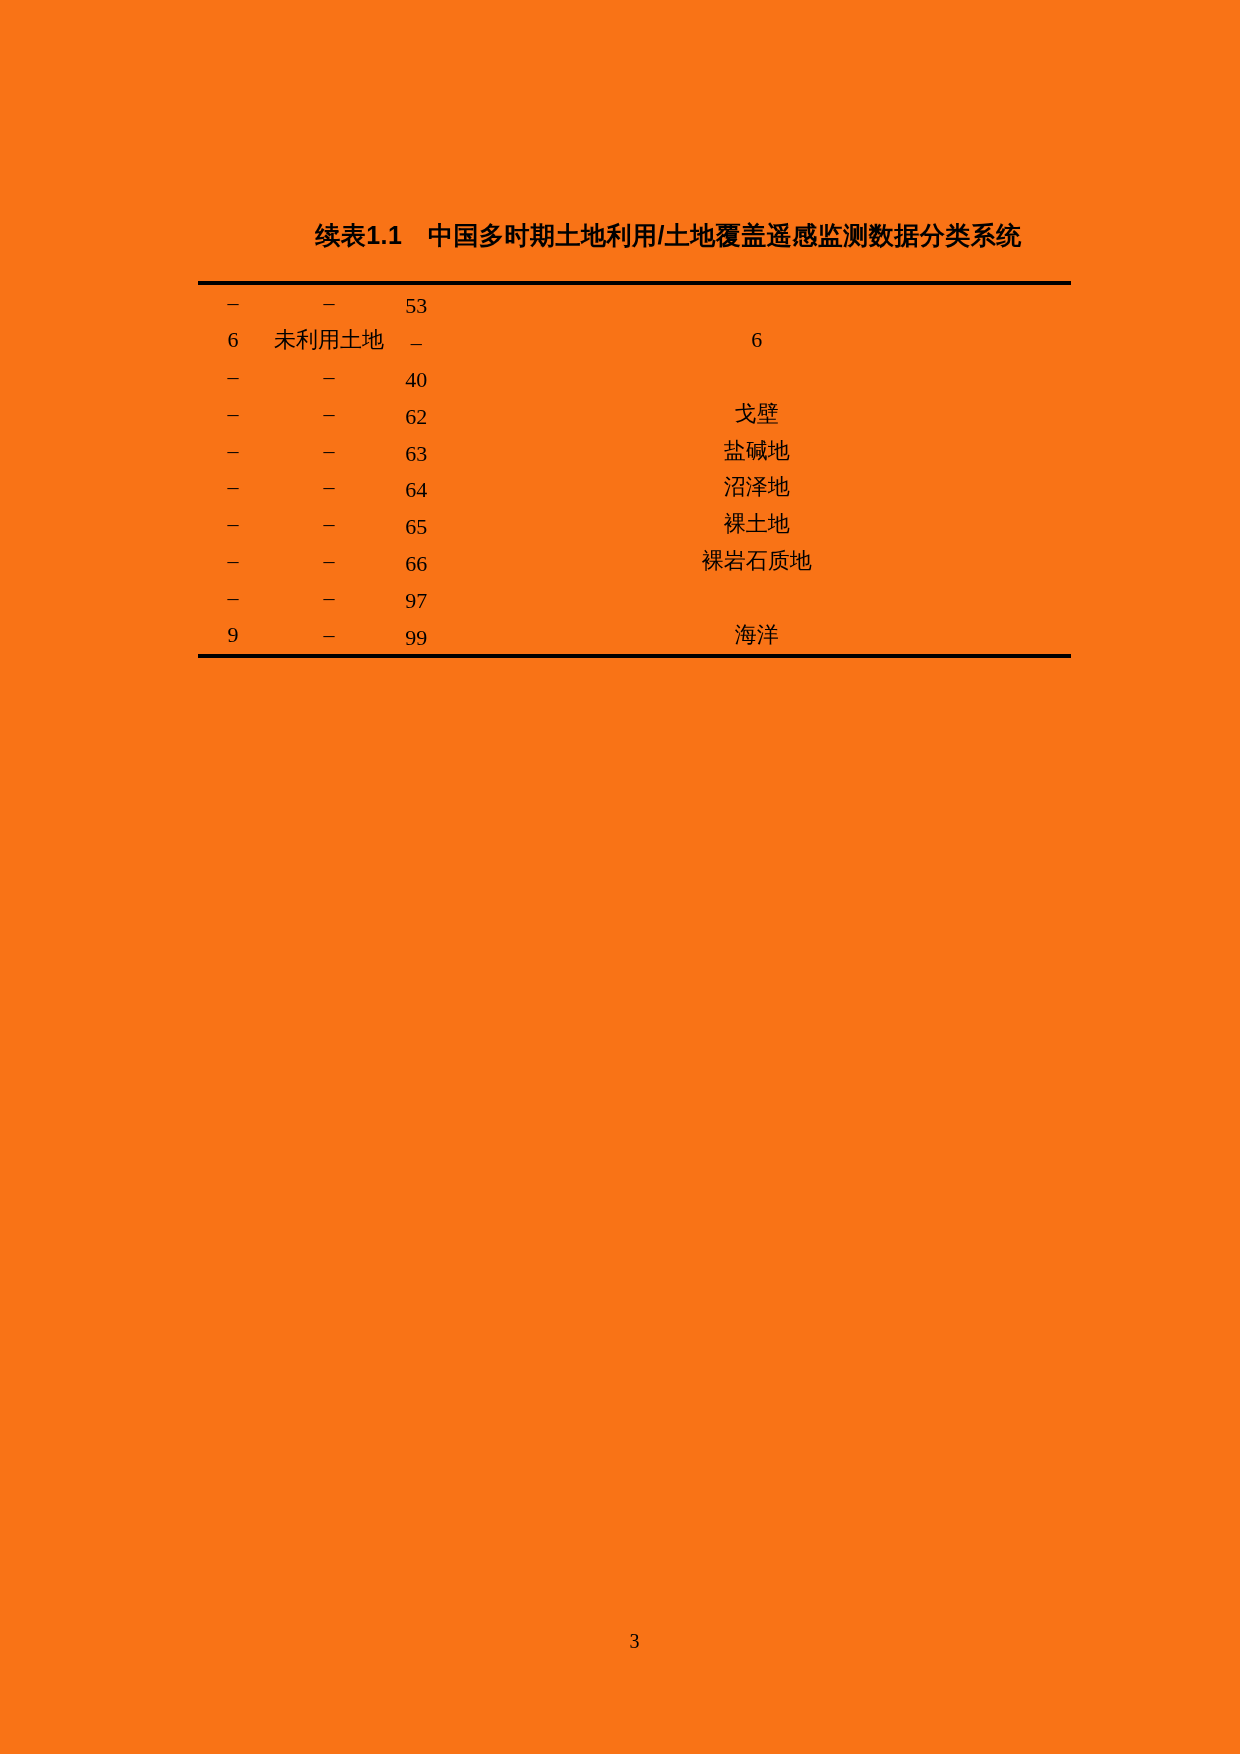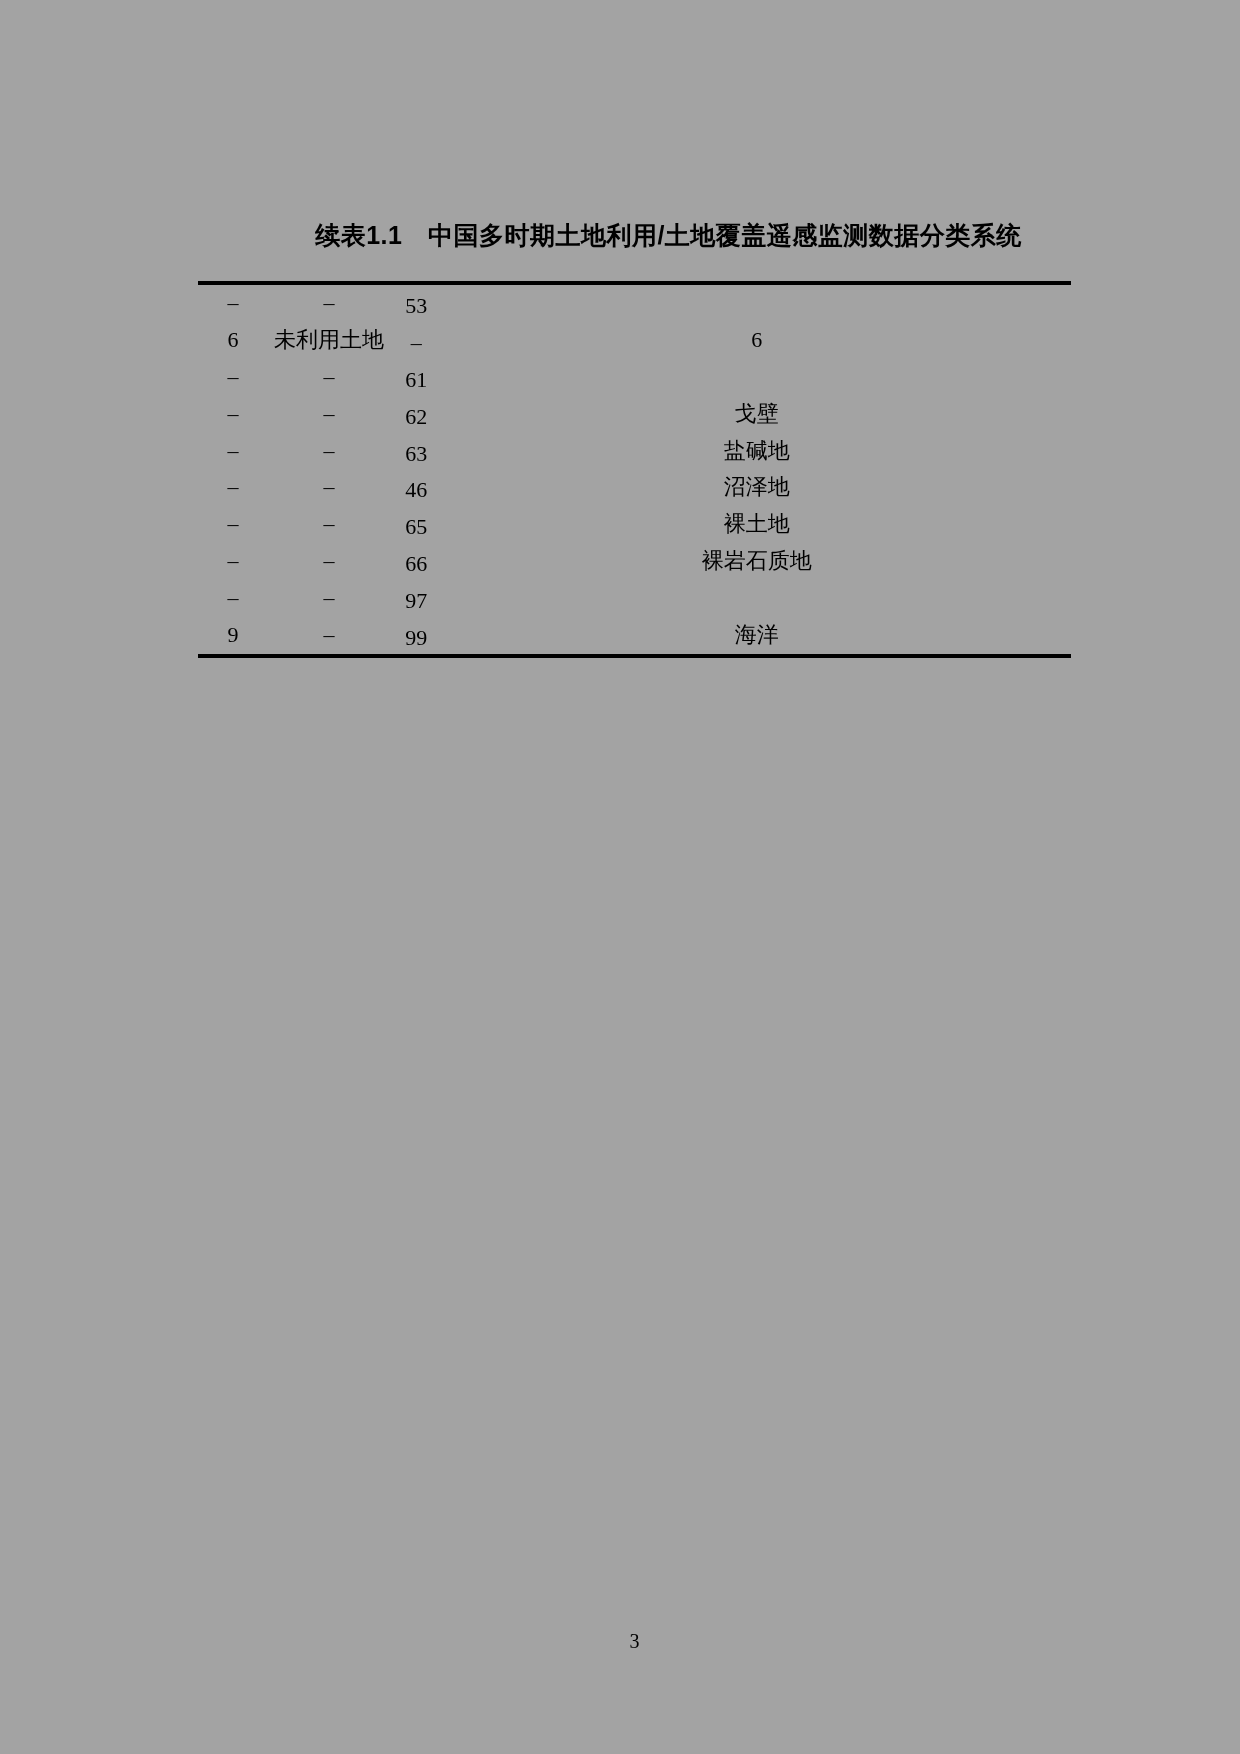--- a/index.html
+++ b/index.html
@@ -1,21 +1,21 @@
 <!DOCTYPE html>
 <html><head>
 <meta charset="utf-8">
 <style>
   * { margin: 0; padding: 0; box-sizing: border-box; }
   html, body { background: #ffffff; }
   .page {
     position: relative;
     width: 1240px;
     height: 1754px;
-    background: #a3a3a3;
+    background: #f97316;
     color: #000000;
     font-family: "Liberation Serif", "DejaVu Serif", serif;
     overflow: hidden;
   }
   .doc-title {
     position: absolute;
     left: 232px;
     top: 219px;
     width: 873px;
     text-align: center;
@@ -73,41 +73,41 @@
     <div class="t-row">
       <div class="t-cell c1">6</div>
       <div class="t-cell c2">未利用土地</div>
       <div class="t-cell c3">–</div>
       <div class="t-cell c4">6</div>
     </div>
 
     <div class="t-row">
       <div class="t-cell c1">–</div>
       <div class="t-cell c2">–</div>
-      <div class="t-cell c3">61</div>
+      <div class="t-cell c3">40</div>
     </div>
 
     <div class="t-row">
       <div class="t-cell c1">–</div>
       <div class="t-cell c2">–</div>
       <div class="t-cell c3">62</div>
       <div class="t-cell c4">戈壁</div>
     </div>
 
     <div class="t-row">
       <div class="t-cell c1">–</div>
       <div class="t-cell c2">–</div>
       <div class="t-cell c3">63</div>
       <div class="t-cell c4">盐碱地</div>
     </div>
 
     <div class="t-row">
       <div class="t-cell c1">–</div>
       <div class="t-cell c2">–</div>
-      <div class="t-cell c3">46</div>
+      <div class="t-cell c3">64</div>
       <div class="t-cell c4">沼泽地</div>
     </div>
 
     <div class="t-row">
       <div class="t-cell c1">–</div>
       <div class="t-cell c2">–</div>
       <div class="t-cell c3">65</div>
       <div class="t-cell c4">裸土地</div>
     </div>
 

